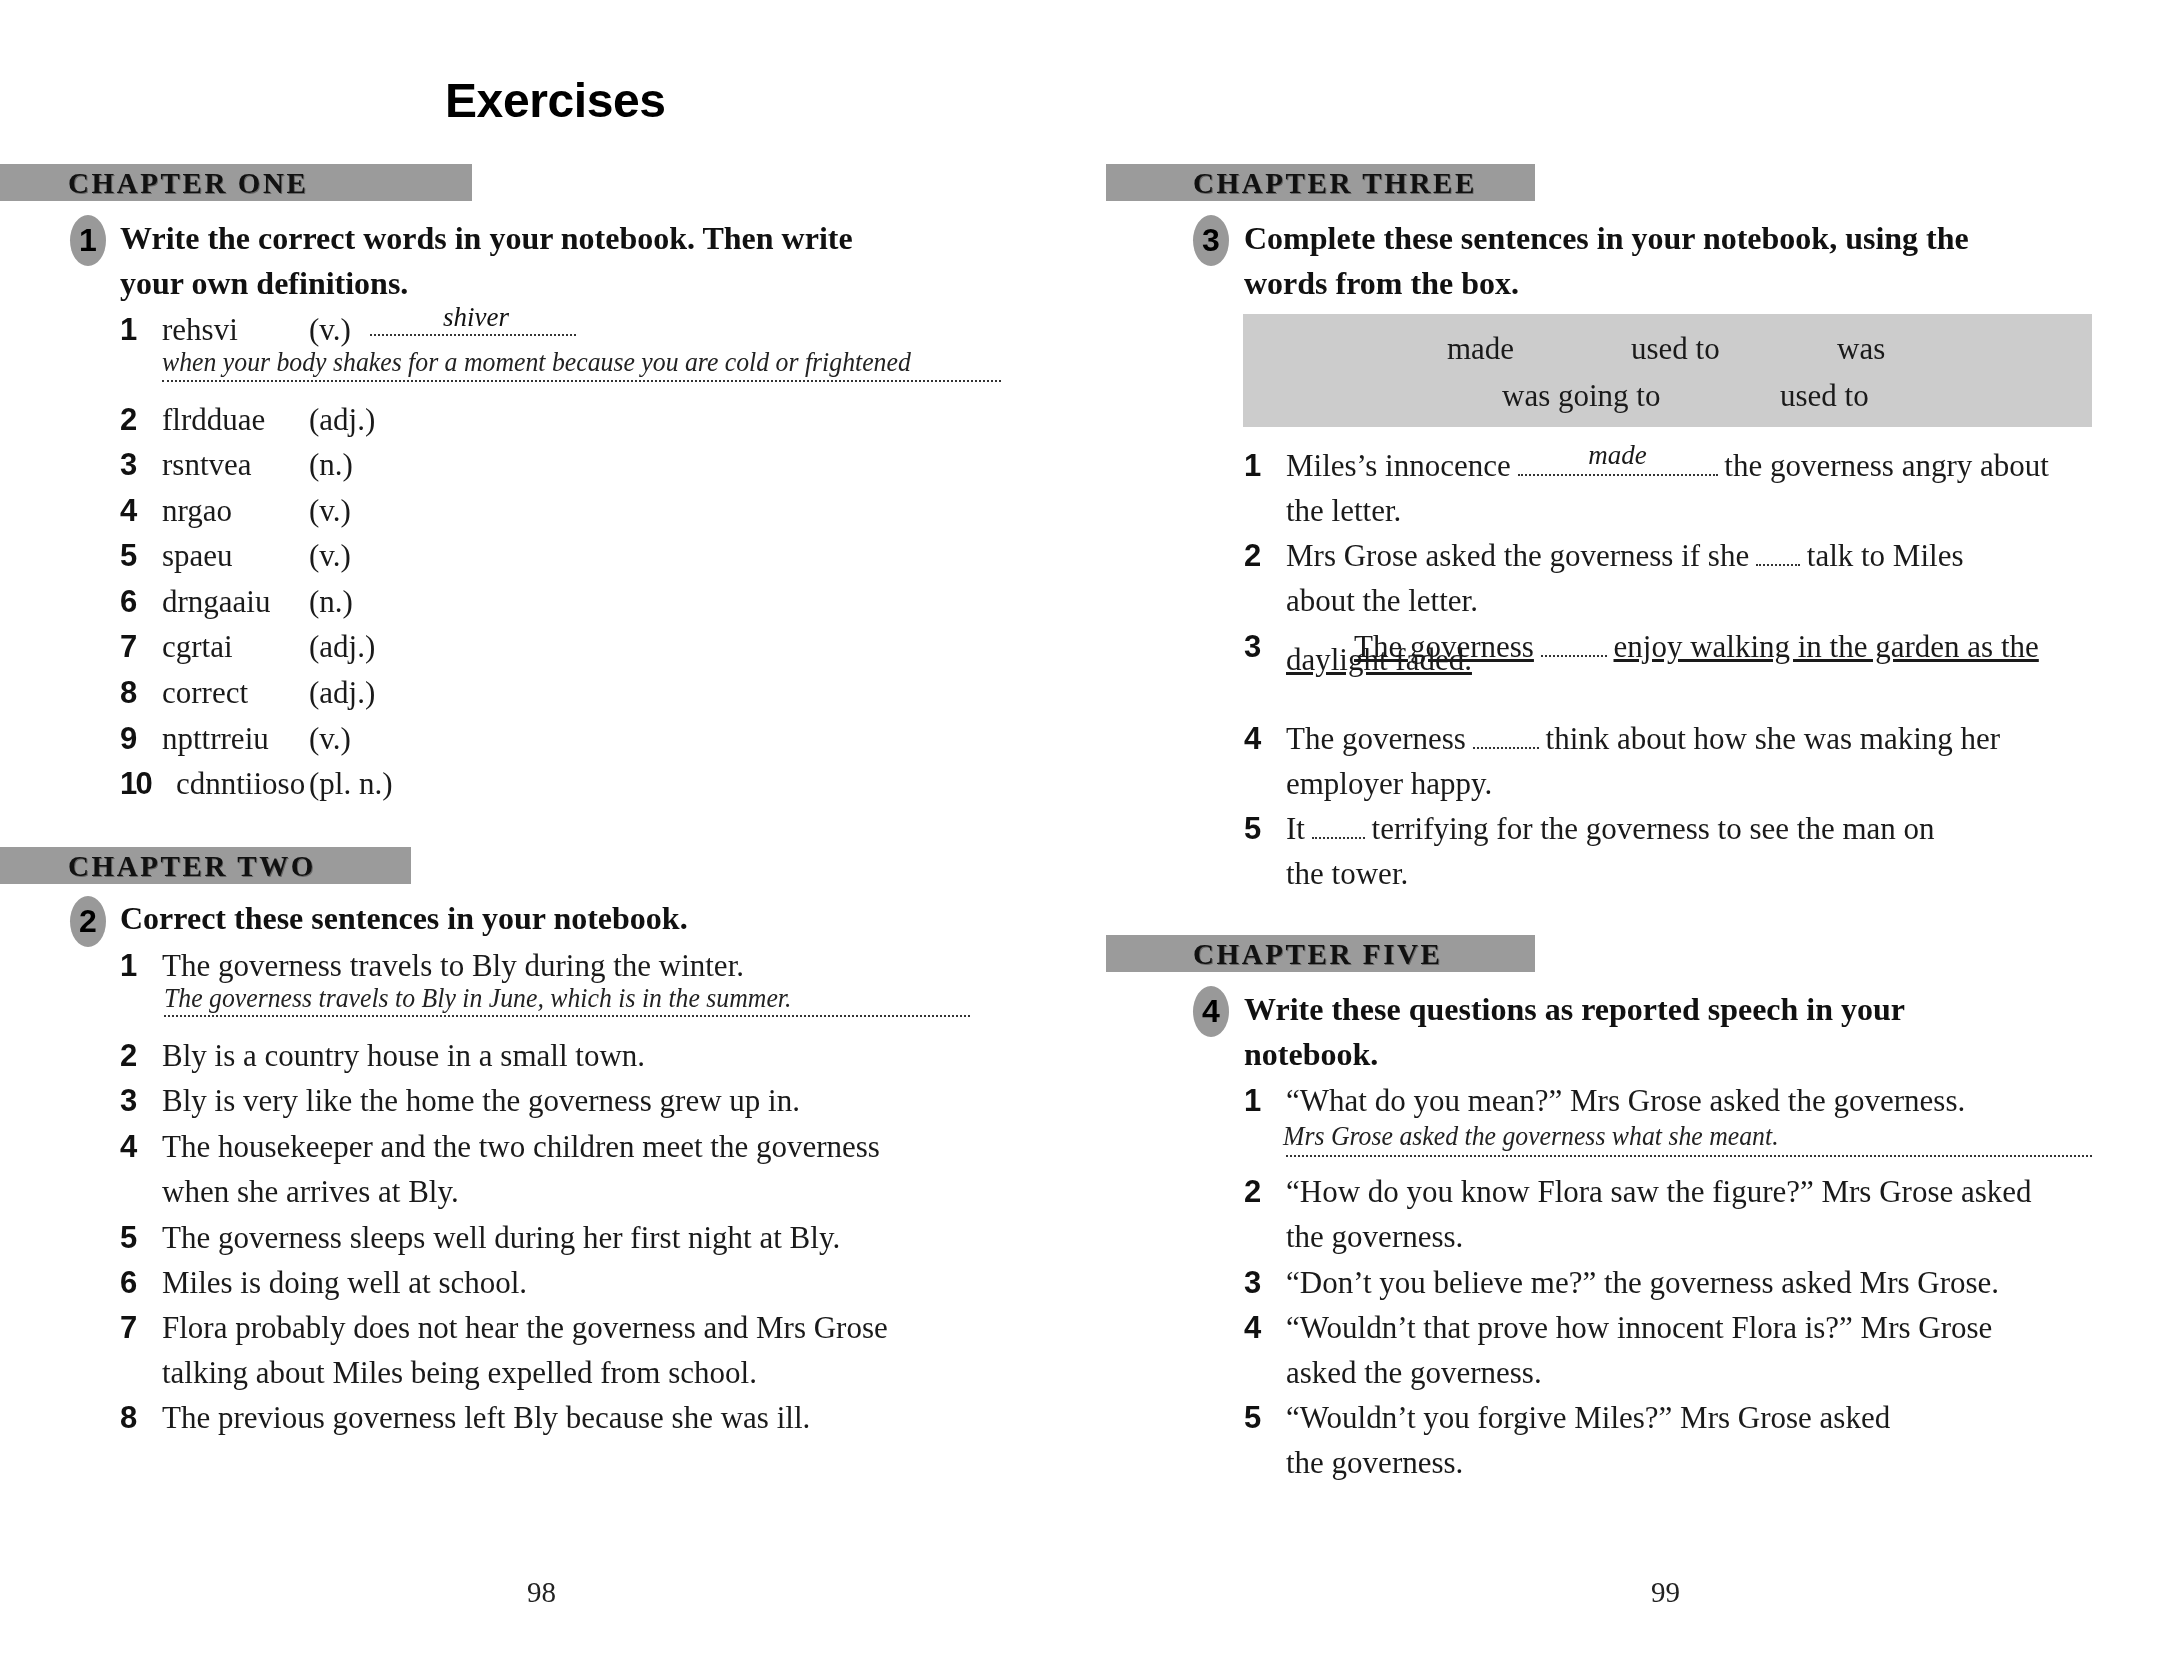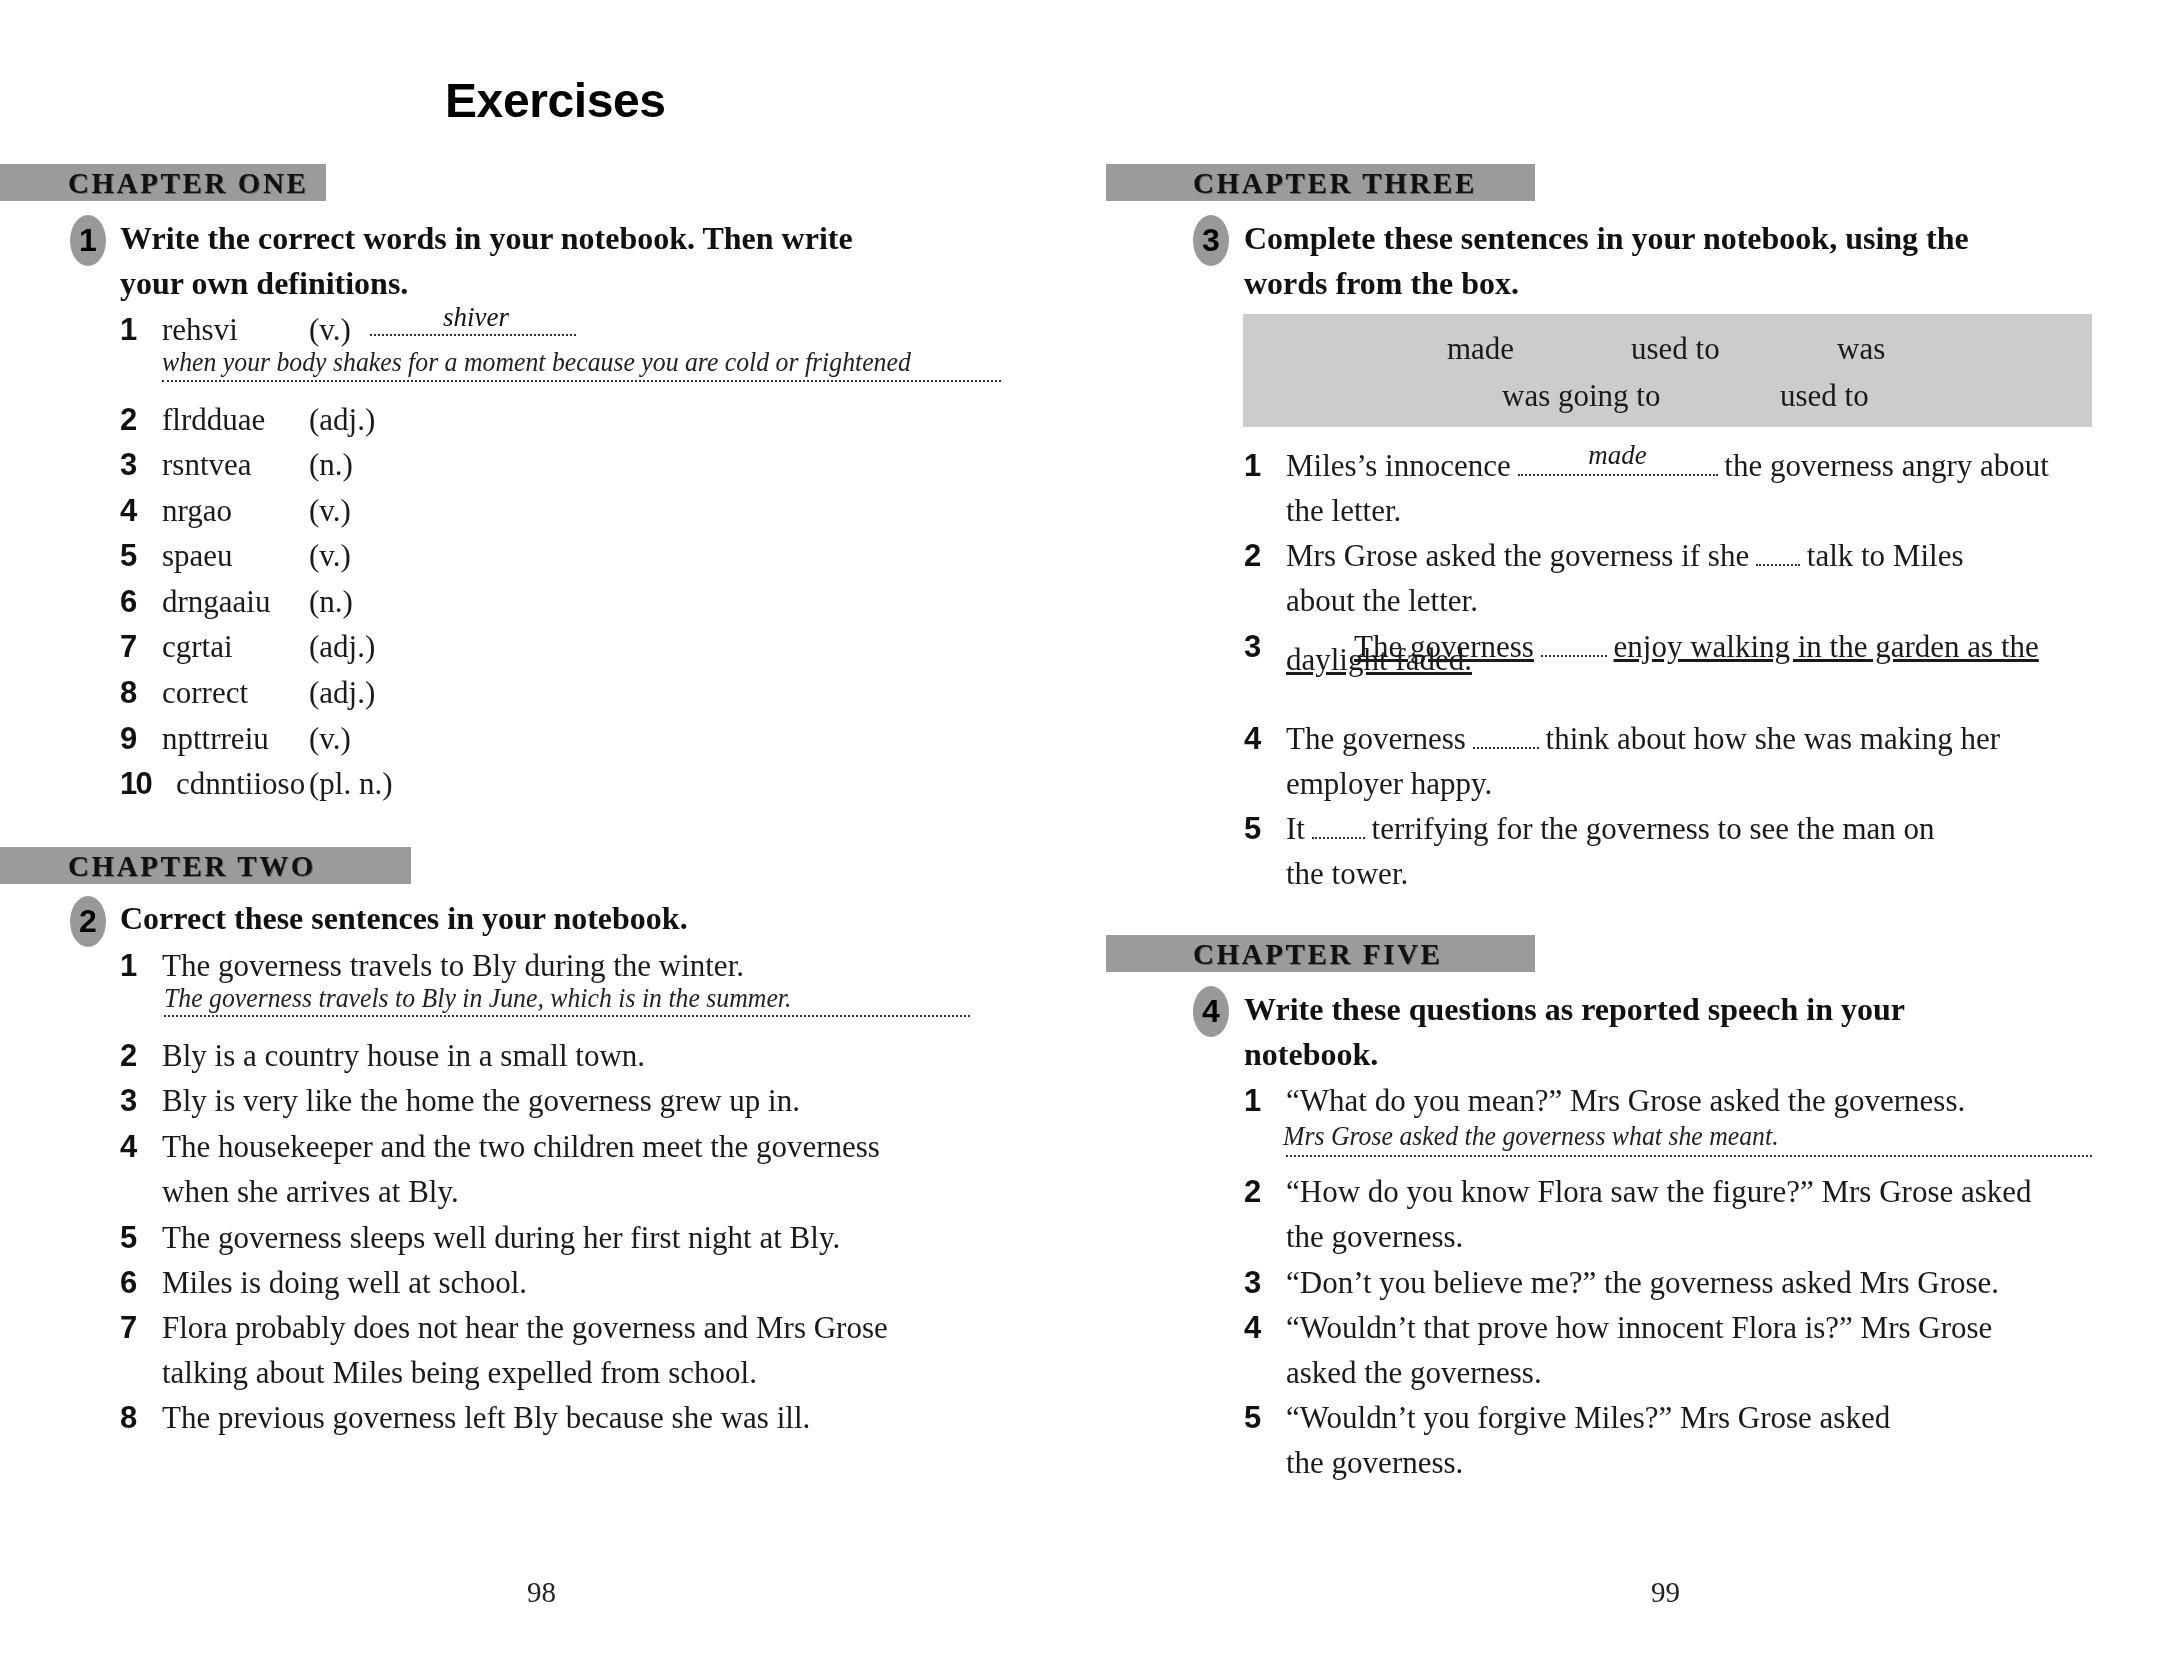--- a/index.html
+++ b/index.html
@@ -20,21 +20,21 @@
   .pagenum { font-family: "Liberation Serif", serif; font-size: 29px; color: #222; }
   .blank { display: inline-block; border-bottom: 2.6px dotted #333; height: 25.6px; vertical-align: baseline; position: relative; }
   .blank .fill { position: absolute; left: 0; right: 0; bottom: 5.1px; text-align: center; font-style: italic; font-size: 27px; line-height: 27px; }
 </style>
 </head>
 <body>
 
 <div>
   <div class="abs title" style="left:445px; top:73px;">Exercises</div>
 
-  <div class="chapter-bar" style="left:0; top:164px; width:326px;">
+  <div class="chapter-bar" style="left:0; top:164px; width:472px;">
     <div class="chapter-label" style="left:68px;">CHAPTER ONE</div>
   </div>
 
   <div class="badge" style="left:70px; top:215px;">
     <span>1</span>
   </div>
   <div class="abs instr" style="left:120px; top:216px;">Write the correct words in your notebook. Then write</div>
   <div class="abs instr" style="left:120px; top:261px;">your own definitions.</div>
 
   <div id="ex1-items">

